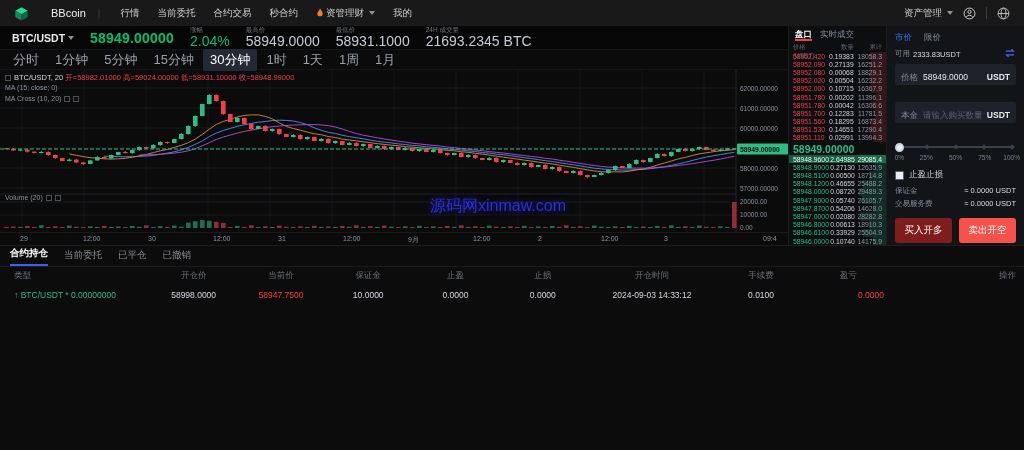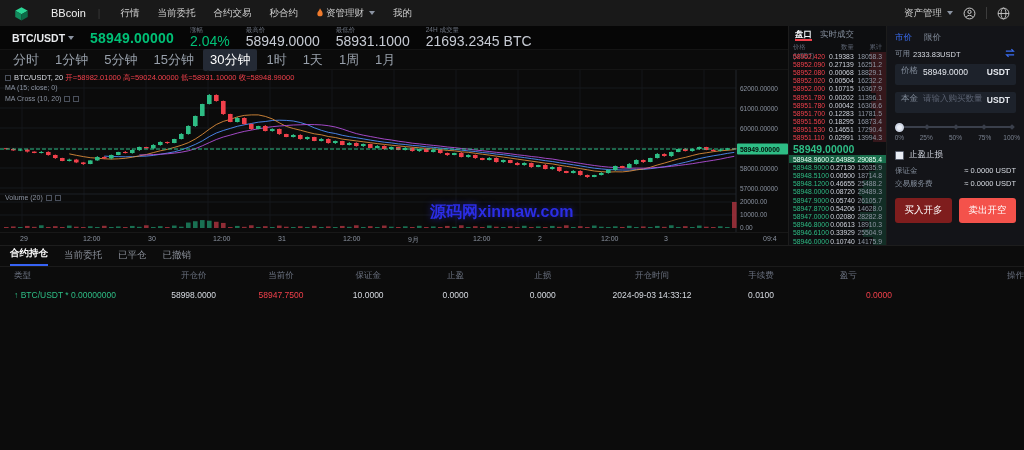--- a/index.html
+++ b/index.html
@@ -31,21 +31,21 @@
   .tf.sel{background:#242a35;color:#fff}
   
   .chart-wrap{position:relative;height:162px}
   .chart-wrap svg{position:absolute;left:0;top:0}
   .legend{position:absolute;top:2px;left:5px;font-size:7.5px;color:#aab0bc;line-height:1.5;z-index:3;white-space:nowrap}
   .legend .sym{color:#d7dbe2}
   .legend .ohlc{color:#f1404b}
   .legend .ind{color:#8b93a1;font-size:7px}
   .mini-sq{display:inline-block;width:6px;height:6px;border:1px solid #4a505c;margin-left:3px;vertical-align:-1px}
   .vol-label{position:absolute;left:5px;top:124px;font-size:7px;color:#8b93a1;z-index:3}
-  .watermark{position:absolute;left:430px;top:132px;z-index:2;font-size:16px;font-weight:bold;color:#2b2de4;text-shadow:0 0 7px rgba(48,48,255,.5)}
+  .watermark{position:absolute;left:430px;top:126px;z-index:2;font-size:16px;font-weight:normal;color:#2b2de4;text-shadow:0 0 7px rgba(48,48,255,.5)}
   .time-axis{position:relative;height:13px;border-top:1px solid #181818;background:#0b0b0b}
   .time-axis span{position:absolute;top:2px;font-size:7px;color:#8b93a1}
   
   .ob-col{width:98px;border-left:1px solid #1c1c1c;background:#0d0e10;display:flex;flex-direction:column;overflow:hidden}
   .ob-tabs{display:flex;gap:8px;padding:3px 6px 1px;height:16px}
   .ob-tab{font-size:8.5px;color:#848e9c;cursor:pointer}
   .ob-tab.sel{color:#f2f4f7;font-weight:bold;border-bottom:2px solid #f1404b;padding-bottom:1px}
   .ob-head{display:flex;padding:1px 4px;color:#5f6776;font-size:6.3px;height:10px}
   .c1{flex:1.25;text-align:left}.c2{flex:1;text-align:right}.c3{flex:1.05;text-align:right}
   .ob-row{display:flex;padding:0 4px;height:8.2px;align-items:center;position:relative;font-size:6.8px;cursor:pointer}
@@ -60,21 +60,21 @@
   .tp-tab{font-size:10px;color:#848e9c;cursor:pointer;height:100%;display:flex;align-items:center}
   .tp-tab.sel{color:#fff;font-weight:bold;border-bottom:2px solid #3763f4}
   .tp-icons{margin-left:auto;display:flex;gap:5px}
   .mrow{display:flex;gap:6px;margin:7px 0 5px}
   .mbtn{flex:1;height:17px;background:#272c37;border-radius:2px;color:#cfd3dc;font-size:8.5px;display:flex;align-items:center;justify-content:center;cursor:pointer}
   .otype{display:flex;gap:12px;font-size:8.5px;margin:2px 0 4px}
   .ot{color:#848e9c;cursor:pointer}.ot.sel{color:#3b6ef5}
   .avail{display:flex;align-items:center;font-size:7.5px;color:#848e9c;margin-bottom:4px}
   .avail b{color:#d7dbe2;font-weight:normal;margin-left:3px}
   .avail .swap{margin-left:auto;cursor:pointer}
-  .inp{height:21px;background:#1d222b;border-radius:2px;display:flex;align-items:flex-end;padding:8px 6px;font-size:8.5px;margin-bottom:7px}
+  .inp{height:21px;background:#1d222b;border-radius:2px;display:flex;align-items:flex-start;padding:8px 6px;font-size:8.5px;margin-bottom:17px}
   .inp .lab{color:#848e9c;margin-right:5px}
   .inp .val{color:#e6e9ef;flex:1}
   .inp .val.ph{color:#5a6170}
   .inp .unit{color:#e6e9ef;font-weight:bold}
   .slider{position:relative;height:24px;margin:1px 2px 2px}
   .track{position:absolute;left:0;right:0;top:5px;height:2px;background:#3a3f4b}
   .tick{position:absolute;top:4px;width:4px;height:4px;background:#3a3f4b;transform:rotate(45deg)}
   .handle{position:absolute;top:1.5px;left:-2px;width:9px;height:9px;border-radius:50%;background:#e9edf5;border:2px solid #cfd6e4;cursor:pointer}
   .sl-labels{position:absolute;left:0;right:0;top:13px;font-size:6.5px;color:#7a8290}
   .sl-labels span{position:absolute;transform:translateX(-50%)}
@@ -87,21 +87,21 @@
   .buy{background:#7f1d1d}.sell{background:#f4524b}
   
   .positions{height:258px;background:#0c0c0c;border-top:1px solid #1d1d1d}
   .pos-tabs{display:flex;gap:16px;align-items:flex-end;height:21px;padding:0 10px;border-bottom:1px solid #1b1b1b}
   .ptab{font-size:9.5px;color:#8a8f99;padding-bottom:4px;cursor:pointer}
   .ptab.sel{color:#fff;font-weight:bold;border-bottom:2px solid #3763f4}
   .pgrid{display:grid;grid-template-columns:150px 1fr 1fr 1fr 1fr 1fr 1.5fr 1fr 1fr 132px;align-items:center}
   .phead{height:18px;color:#6b7280;font-size:8.5px}
   .pgrid>div{text-align:center}
   .pgrid>div:first-child{text-align:left;padding-left:14px}
-  .pgrid>div:last-child{text-align:right;}
+  .pgrid>div:last-child{text-align:right;padding-right:8px}
   .prow{height:20px;font-size:8.5px;color:#d7dbe2}
   .ptype{color:#2ebd85}
   .red{color:#f1404b}
   .act-btn{border:none;border-radius:2px;color:#fff;font-size:7.5px;padding:3px 6px;cursor:pointer;font-family:inherit}
   .act-tpsl{background:#3763f4;margin-right:4px}
   .act-close{background:#f4524b}
 </style>
 </head>
 <body>
 

